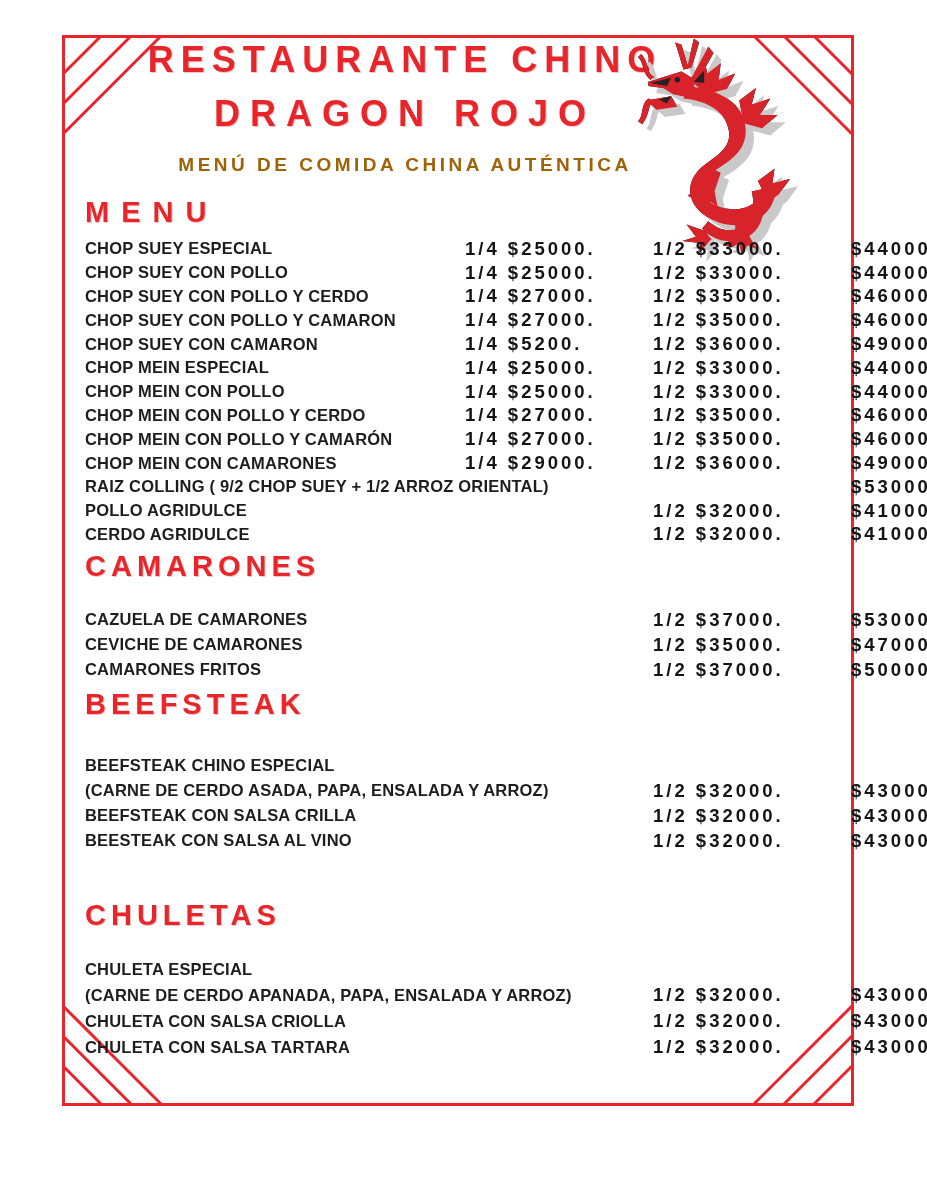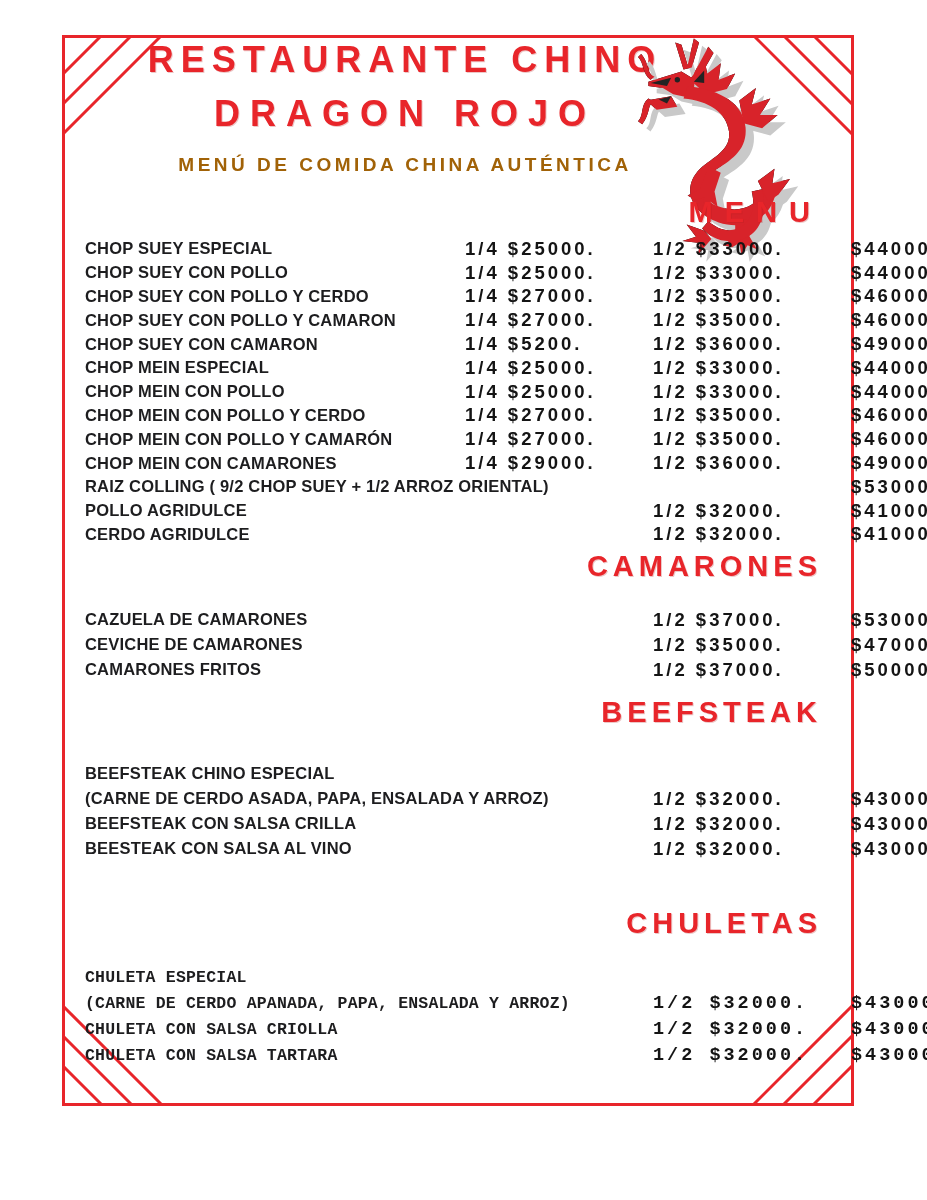--- a/index.html
+++ b/index.html
@@ -13,29 +13,29 @@
   .title-line { color:var(--accent); font-weight:bold; font-size:36px; letter-spacing:7px;
                 line-height:1.0; margin-bottom:18px; text-shadow:1px 1px 0 rgba(180,30,30,.25); }
   .title-line.second { letter-spacing:10px; margin-bottom:0; }
   .subtitle { margin-top:22px; color:#a16207; font-weight:bold; font-size:19px; letter-spacing:3.5px; }
 
   .dragon-wrap { position:absolute; left:636px; top:34px; width:186px; height:228px; }
 
   .menu-body { position:absolute; left:85px; top:196px; width:737px; }
 
   .section-header { color:var(--accent); font-weight:bold; font-size:29px; letter-spacing:5px;
-                    text-align:right; text-shadow:1px 1px 0 rgba(180,30,30,.25); }
+                    text-align:left; text-shadow:1px 1px 0 rgba(180,30,30,.25); }
   .s0 .section-header { margin-bottom:8px; letter-spacing:12px; }
   .s1 .section-header { margin-top:4px;  margin-bottom:24px; }
-  .s2 .section-header { margin-top:14px;  margin-bottom:32px; }
+  .s2 .section-header { margin-top:6px;  margin-bottom:32px; }
   .s3 .section-header { margin-top:46px; margin-bottom:24px; }
 
   .row { display:grid; grid-template-columns:330px 152px 160px 95px; align-items:center; height:23.8px;gap:36px; }
   .s1 .row, .s2 .row { height:25px; }
-  .s3 .row { height:26px;font-family:Liberation Mono, monospace; }
+  .s3 .row { height:26px; }
 
   .cell { white-space:nowrap; overflow:visible; }
   .item-name { color:#1d1d1f; font-weight:bold; font-size:16.5px; letter-spacing:0.2px; }
   .price { color:#141414; font-weight:bold; font-size:18.5px; letter-spacing:3px; padding-left:14px; }
   .price.full { padding-left:16px; }
 </style>
 </head>
 <body>
 
 <div class="sheet">

